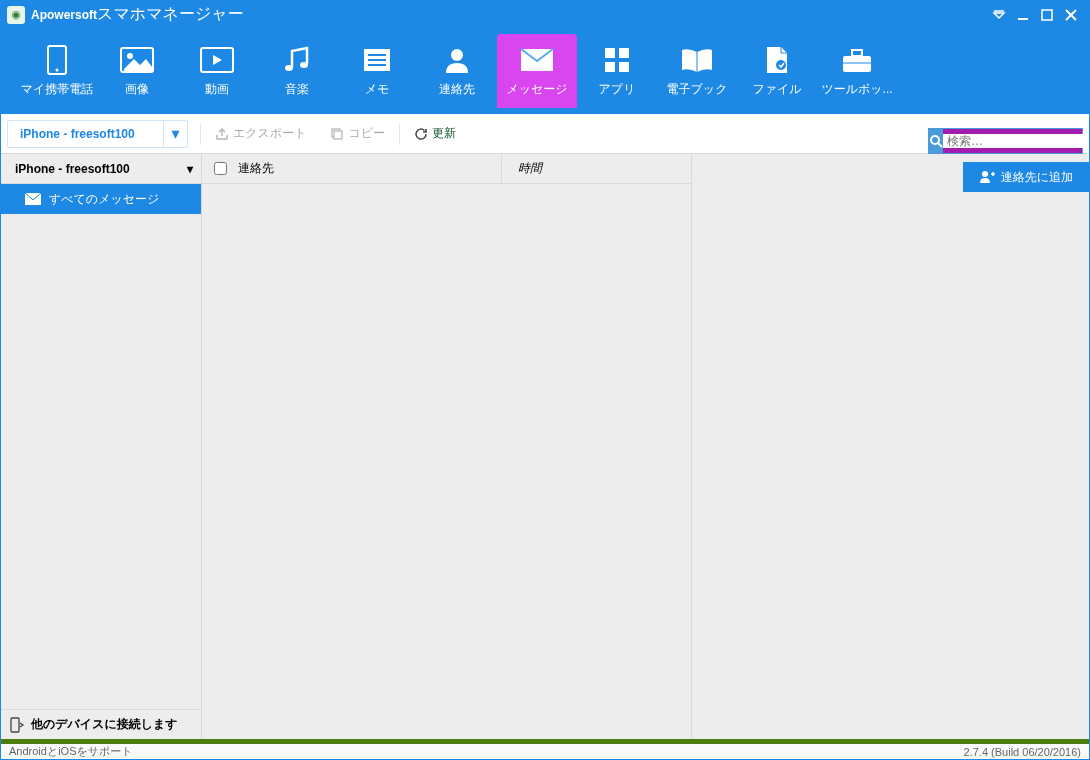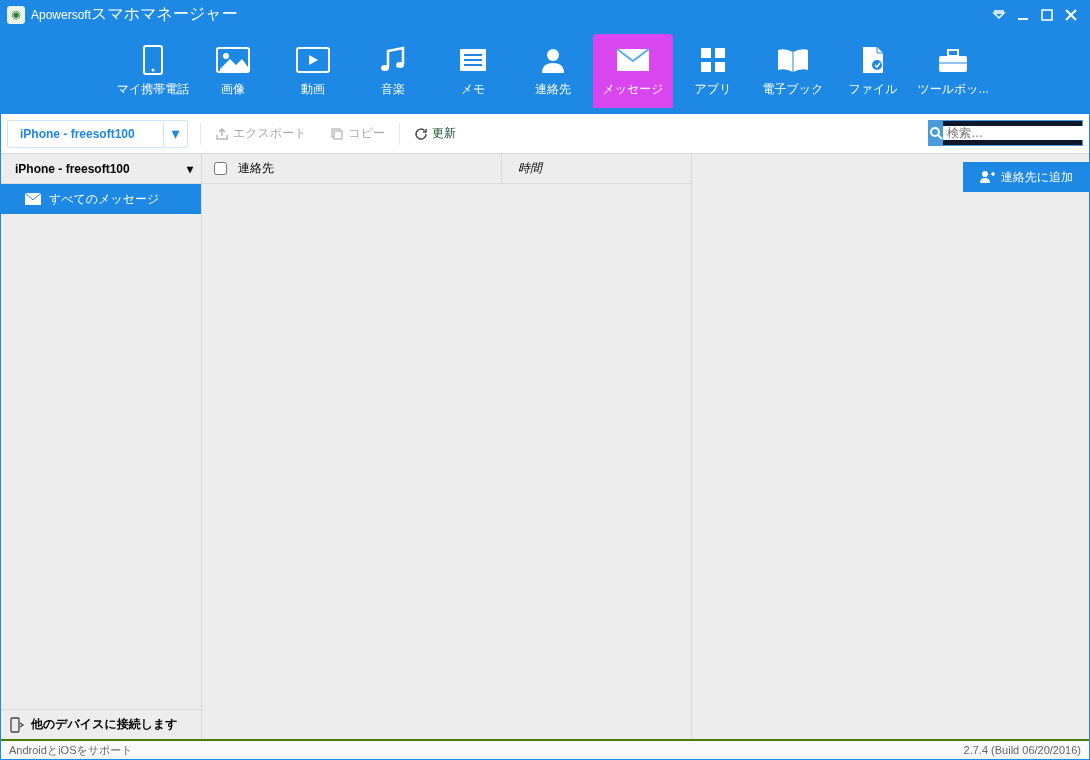--- a/index.html
+++ b/index.html
@@ -1,45 +1,45 @@
 <!DOCTYPE html>
 <html><head>
 <meta charset="utf-8">
 <style>
 * { margin: 0; padding: 0; box-sizing: border-box; font-family: "Meiryo", "Segoe UI", Arial, sans-serif; }
 body { width: 1090px; height: 760px; overflow: hidden; background: #fff; border: 1px solid #1e88e5; }
 
 
 .titlebar { height: 27px; background: #1e88e5; display: flex; align-items: center; padding: 0 6px; }
 .titlebar .logo { width: 18px; height: 18px; background: #e8f5e9; border-radius: 3px; display:inline-flex; align-items:center; justify-content:center; font-size:11px; color:#2e7d32; margin-right:6px;}
-.titlebar .title-strong { font-weight: normal; font-size: 12px; color: #fff; }
+.titlebar .title-strong { font-weight: bold; font-size: 12px; color: #fff; }
 .titlebar .title-rest { font-size: 16px; color: #fff; }
 .titlebar .spacer { flex: 1; }
 .titlebar .winbtn { width: 24px; height: 24px; display:inline-flex; align-items:center; justify-content:center; color:#fff; font-size:14px; cursor:pointer; }
 .titlebar .winbtn svg { width:14px; height:14px; fill:#fff; stroke:#fff; }
 
 
-.maintoolbar { height: 86px; background: #1e88e5; display: flex; align-items: center; padding: 0 0 0 16px; justify-content: center; }
+.maintoolbar { height: 86px; background: #1e88e5; display: flex; align-items: center; padding: 0 0 0 16px; }
 .tool { width: 80px; height: 74px; display:flex; flex-direction:column; align-items:center; justify-content:center; color:#fff; cursor:pointer; border-radius:4px 4px 0 0;}
 .tool.active { background: #d946ef; }
 .tool .ticon { width: 36px; height: 30px; display:flex; align-items:center; justify-content:center; }
 .tool .ticon svg { fill:#fff; }
 .tool .tlabel { font-size: 12px; margin-top: 6px; white-space:nowrap; overflow:hidden; text-overflow:ellipsis; max-width:76px;}
 
 
 .subbar { height: 40px; background: #fff; border-bottom: 1px solid #d9d9d9; display:flex; align-items:center; padding: 0 6px; position:relative;}
 .devdrop { height: 28px; border:1px solid #cfe6fa; border-radius:2px; display:flex; align-items:center; margin-right:10px; background:#fff;}
 .devdrop .devname { color:#1e88e5; font-weight:bold; font-size:12px; padding: 0 18px 0 12px; height:100%; display:flex; align-items:center; width:155px;}
 .devdrop .devarrow { width:24px; height:100%; border-left:1px solid #cfe6fa; display:flex; align-items:center; justify-content:center; color:#1e88e5; cursor:pointer;}
 .subbtn { display:flex; align-items:center; color:#a8a8a8; font-size:12px; margin: 0 12px; cursor:default;}
 .subbtn svg { margin-right:4px; fill:#b8b8b8;}
 .subbtn.enabled { color:#14532d; cursor:pointer;}
 .subbtn.enabled svg { fill:#444;}
 .subsep { width:1px; height:22px; background:#e5e5e5; margin:0 2px;}
-.searchwrap { position:absolute; right:6px; top:6px; height:26px; width:155px; border:1px solid #4a9bdc; display:flex; align-items:center; background:#0f172a;}
+.searchwrap { position:absolute; right:6px; top:14px; height:26px; width:155px; border:1px solid #4a9bdc; display:flex; align-items:center; background:#a21caf;}
 .searchwrap .sicon { width:22px; height:100%; background:#4a9bdc; display:flex; align-items:center; justify-content:center;}
 .searchwrap .sicon svg { fill:#fff;}
 .searchwrap input { flex:1; border:none; outline:none; font-size:12px; padding:0 4px; color:#444;}
 
 
 .mainarea { height: 585px; display:flex; }
 .sidebar { width: 201px; background:#ededed; border-right:1px solid #d9d9d9; display:flex; flex-direction:column;}
 .sidehead { height:30px; background:#ededed; border-bottom:1px solid #d9d9d9; display:flex; align-items:center; padding:0 8px; font-size:12px; font-weight:bold; position:relative;}
 .sidehead .apple { margin-right:6px; font-size:14px;}
 .sidehead .carrow { position:absolute; right:8px; cursor:pointer;}
@@ -58,21 +58,21 @@
 .colhead .chk input { accent-color:#999;}
 .colhead .col1 { flex:0 0 300px; border-right:1px solid #d9d9d9; height:100%; display:flex; align-items:center; padding-left:4px;}
 .colhead .col1 .clabel { margin-left:4px;}
 .colhead .col2 { flex:1; padding-left:16px;font-style:italic;}
 .msglist { flex:1; background:#ededed;}
 .rightpane { width:397px; background:#ededed; position:relative;}
 .addcontact { position:absolute; top:8px; right:0; height:30px; padding:0 16px; background:#1e88e5; color:#fff; font-size:12px; display:flex; align-items:center; cursor:pointer;}
 .addcontact svg { fill:#fff; margin-right:6px;}
 
 
-.statusbar { height:20px; border-top:2px solid #4d7c0f; display:flex; align-items:center; padding:0 8px; font-size:11px; color:#666; background:#fafafa;}
+.statusbar { height:20px; border-top:5px solid #4d7c0f; display:flex; align-items:center; padding:0 8px; font-size:11px; color:#666; background:#fafafa;}
 .statusbar .spacer { flex:1;}
 </style>
 </head>
 <body>
 
 <div class="titlebar">
   <span class="logo">◉</span>
   <span class="title-strong">Apowersoft</span>
   <span class="title-rest">スマホマネージャー</span>
   <span class="spacer"></span>

